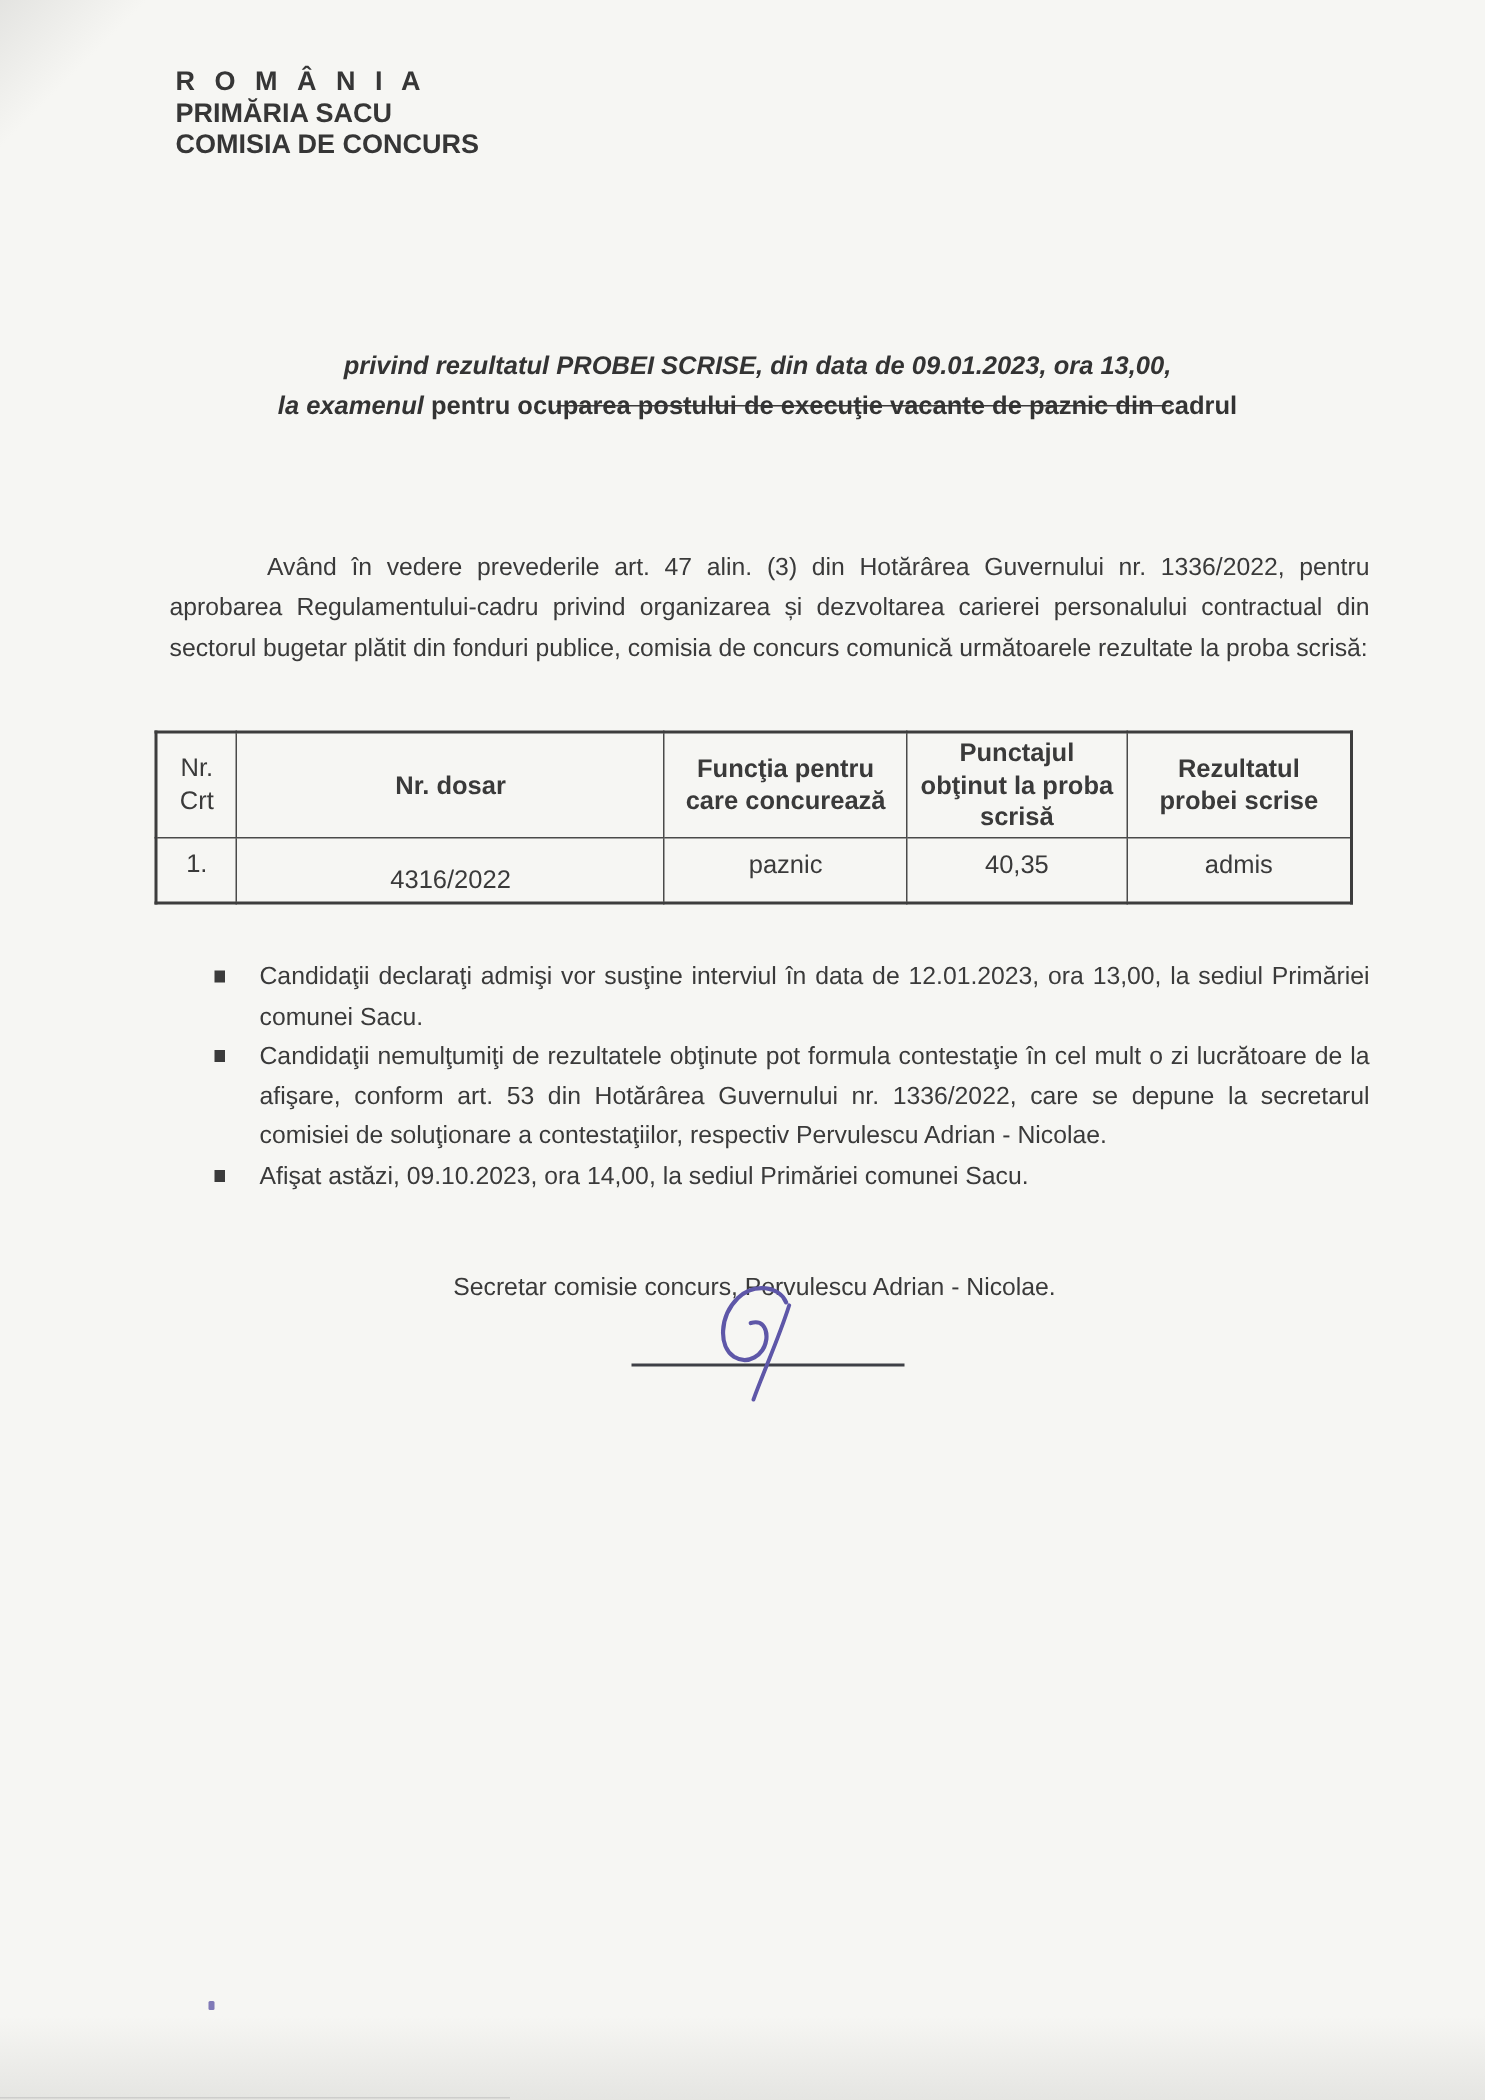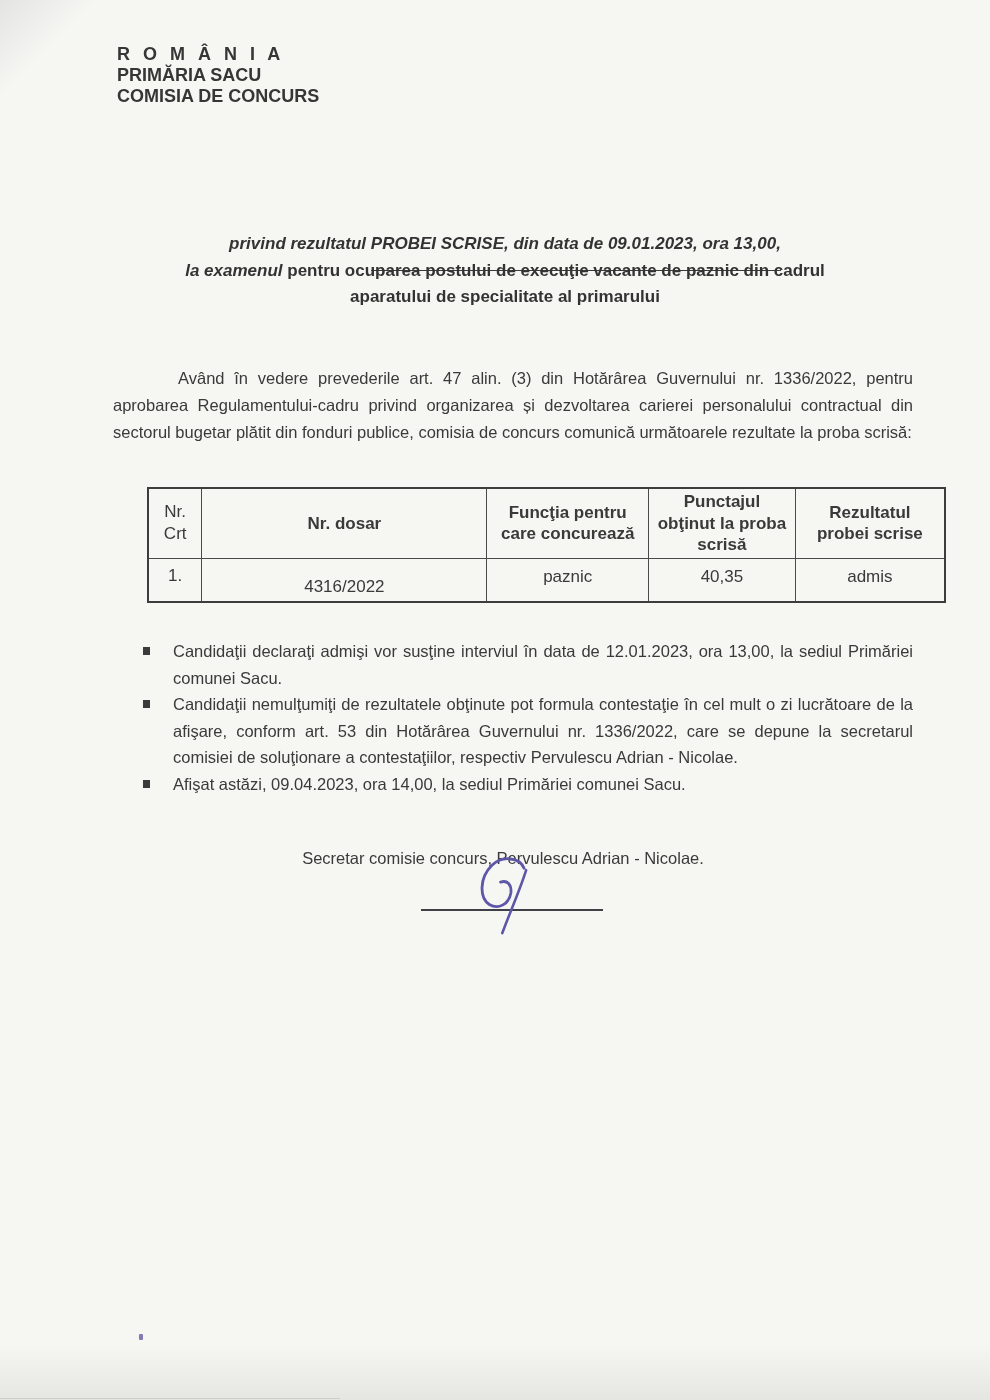--- a/index.html
+++ b/index.html
@@ -66,21 +66,20 @@
 
   
   .results-table {
     position: absolute;
     left: 103px;
     top: 487px;
     width: 799px;
     border-collapse: collapse;
     font-size: 17px;
     color: #3a3a3a;
-    margin-left: 44px;
   }
   .results-table, .results-table th, .results-table td {
     border: 1.6px solid #4a4a4a;
   }
   .results-table { border: 2.2px solid #3d3d3d; }
   .results-table th {
     font-weight: bold;
     text-align: center;
     vertical-align: middle;
     line-height: 21.5px;
@@ -191,21 +190,20 @@
 
   <div class="title-block">
     <div class="title-line2">
       <span>privind rezultatul</span>
       <span class="underlined">PROBEI SCRISE, din data de 09.01.2023, ora 13,00,</span>
     </div>
     <div>
       <span class="italic">la examenul</span>
       <span>pentru ocuparea postului de execuţie vacante de paznic din cadrul</span>
     </div>
-    <div>aparatului de specialitate al primarului</div>
   </div>
 
   <p class="intro">Având în vedere prevederile art. 47 alin. (3) din Hotărârea Guvernului nr. 1336/2022, pentru aprobarea Regulamentului-cadru privind organizarea și dezvoltarea carierei personalului contractual din sectorul bugetar plătit din fonduri publice, comisia de concurs comunică următoarele rezultate la proba scrisă:</p>
 
   <table class="results-table">
     <colgroup>
       <col class="col-nrcrt">
         <col class="col-dosar">
         <col class="col-functia">
         <col class="col-punctaj">
@@ -235,21 +233,21 @@
     <li class="note-item">
       <span class="bullet-square"></span>
       <span class="note-text">Candidaţii declaraţi admişi vor susţine interviul în data de 12.01.2023, ora 13,00, la sediul Primăriei comunei Sacu.</span>
     </li>
     <li class="note-item">
       <span class="bullet-square"></span>
       <span class="note-text">Candidaţii nemulţumiţi de rezultatele obţinute pot formula contestaţie în cel mult o zi lucrătoare de la afişare, conform art. 53 din Hotărârea Guvernului nr. 1336/2022, care se depune la secretarul comisiei de soluţionare a contestaţiilor, respectiv Pervulescu Adrian - Nicolae.</span>
     </li>
     <li class="note-item">
       <span class="bullet-square"></span>
-      <span class="note-text">Afişat astăzi, 09.04.2023,  ora 14,00, la sediul Primăriei comunei Sacu.</span>
+      <span class="note-text">Afişat astăzi, 09.10.2023,  ora 14,00, la sediul Primăriei comunei Sacu.</span>
     </li>
   </ul>
 
   <div class="sig-caption">Secretar comisie concurs, Pervulescu Adrian - Nicolae.</div>
   <div class="sig-line"></div>
   <svg class="sig-ink" viewBox="0 0 70 85" fill="none">
     <path d="M 57 16 C 53 5, 36 2, 25 12 C 12 24, 11 44, 21 51 C 30 57, 41 51, 43 40 C 44 32, 40 27, 33 29" stroke="#5e57a8" stroke-width="2.8" stroke-linecap="round" fill="none"></path>
     <path d="M 59 18 C 52 38, 42 58, 33 80" stroke="#5e57a8" stroke-width="2.6" stroke-linecap="round" fill="none"></path>
   </svg>
 

